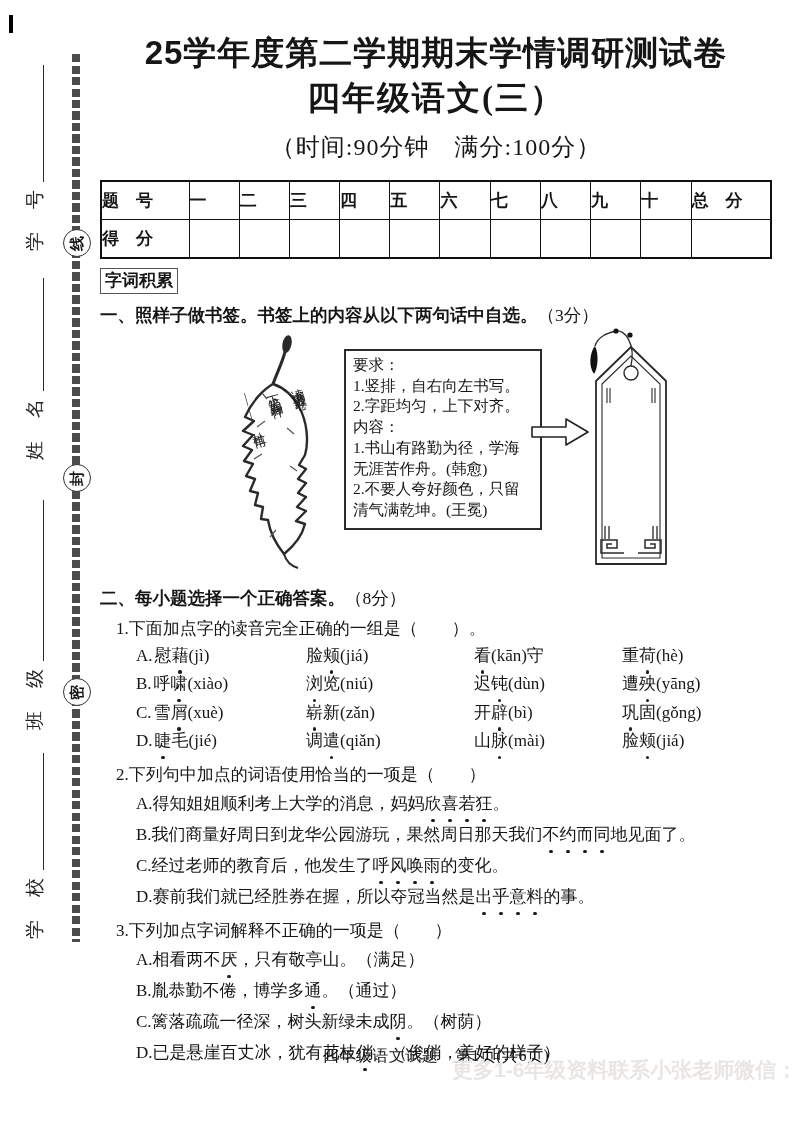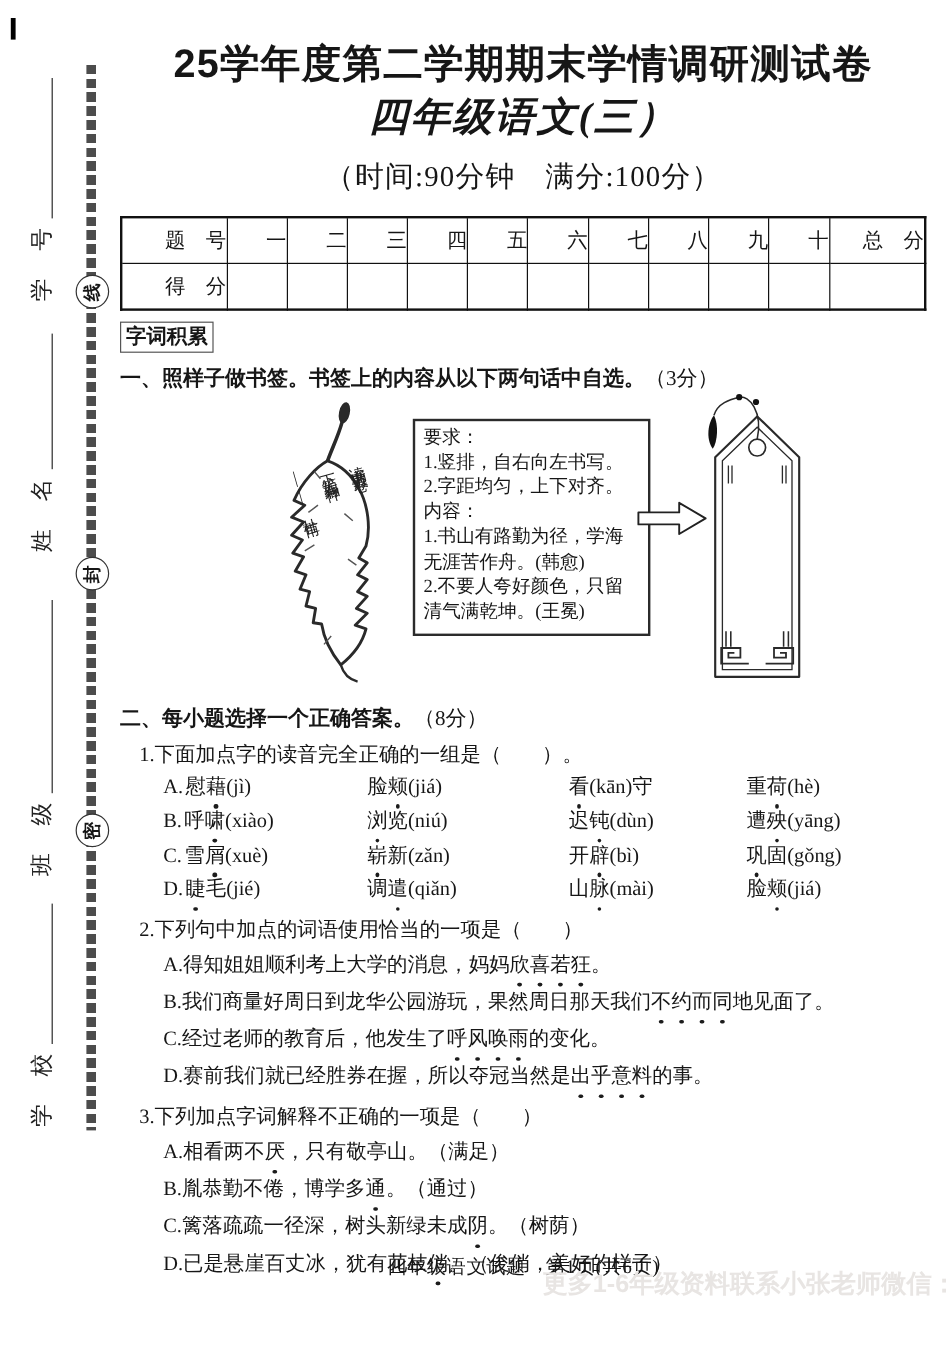--- a/index.html
+++ b/index.html
@@ -15,25 +15,25 @@
   .seal span{display:block;transform:rotate(-90deg);font-size:15px;font-weight:700;}
   .side-label{position:absolute;left:18px;height:34px;transform-origin:0 0;
     transform:rotate(-90deg) translateX(-100%);display:flex;align-items:center;
     font-size:19px;letter-spacing:2px;color:#222;}
   .side-label .blank{flex:1;height:17px;border-bottom:1.5px solid #2b2b2b;margin-left:6px;}
 
   
   .content{position:absolute;left:100px;top:32px;width:672px;}
   h1{margin:0;text-align:center;font-family:"Liberation Sans","DejaVu Sans",sans-serif;
      font-weight:900;font-size:33px;line-height:1.25;letter-spacing:1px;}
-  h2{margin:6px 0 0;text-align:center;font-weight:900;font-size:33px;line-height:1.2;letter-spacing:2px;font-style:italic;}
+  h2{margin:6px 0 0;text-align:center;font-weight:900;font-size:33px;line-height:1.2;letter-spacing:2px;}
   .info{text-align:center;font-size:24px;margin-top:12px;letter-spacing:1px;}
 
   table.score-table{border-collapse:collapse;width:100%;margin-top:17px;border:2px solid #111;}
-  table.score-table td{border:1px solid #111;height:37px;text-align:right;font-size:17px;padding:0;}
+  table.score-table td{border:1px solid #111;height:37px;text-align:left;font-size:17px;padding:0;font-weight:bold;}
   col.c-first{width:88px;} col.c-last{width:80px;}
 
   .badge-wrap{text-align:left;margin:9px 0 3px;}
   .badge{display:inline-block;border:1px solid #555;padding:0 4px;font-weight:700;font-size:17px;line-height:24px;}
 
   .q-head{font-family:"Liberation Sans","DejaVu Sans",sans-serif;font-weight:700;font-size:17.5px;margin-top:9px;}
   .q-head .score{font-family:"Liberation Serif","DejaVu Serif",serif;font-weight:400;}
   .stem{font-size:17px;margin:7px 0 2px 16px;}
   .opt{font-size:17px;line-height:31px;margin-left:36px;}
   .pron-grid{display:grid;grid-template-columns:170px 168px 148px auto;margin-left:36px;font-size:17px;}

